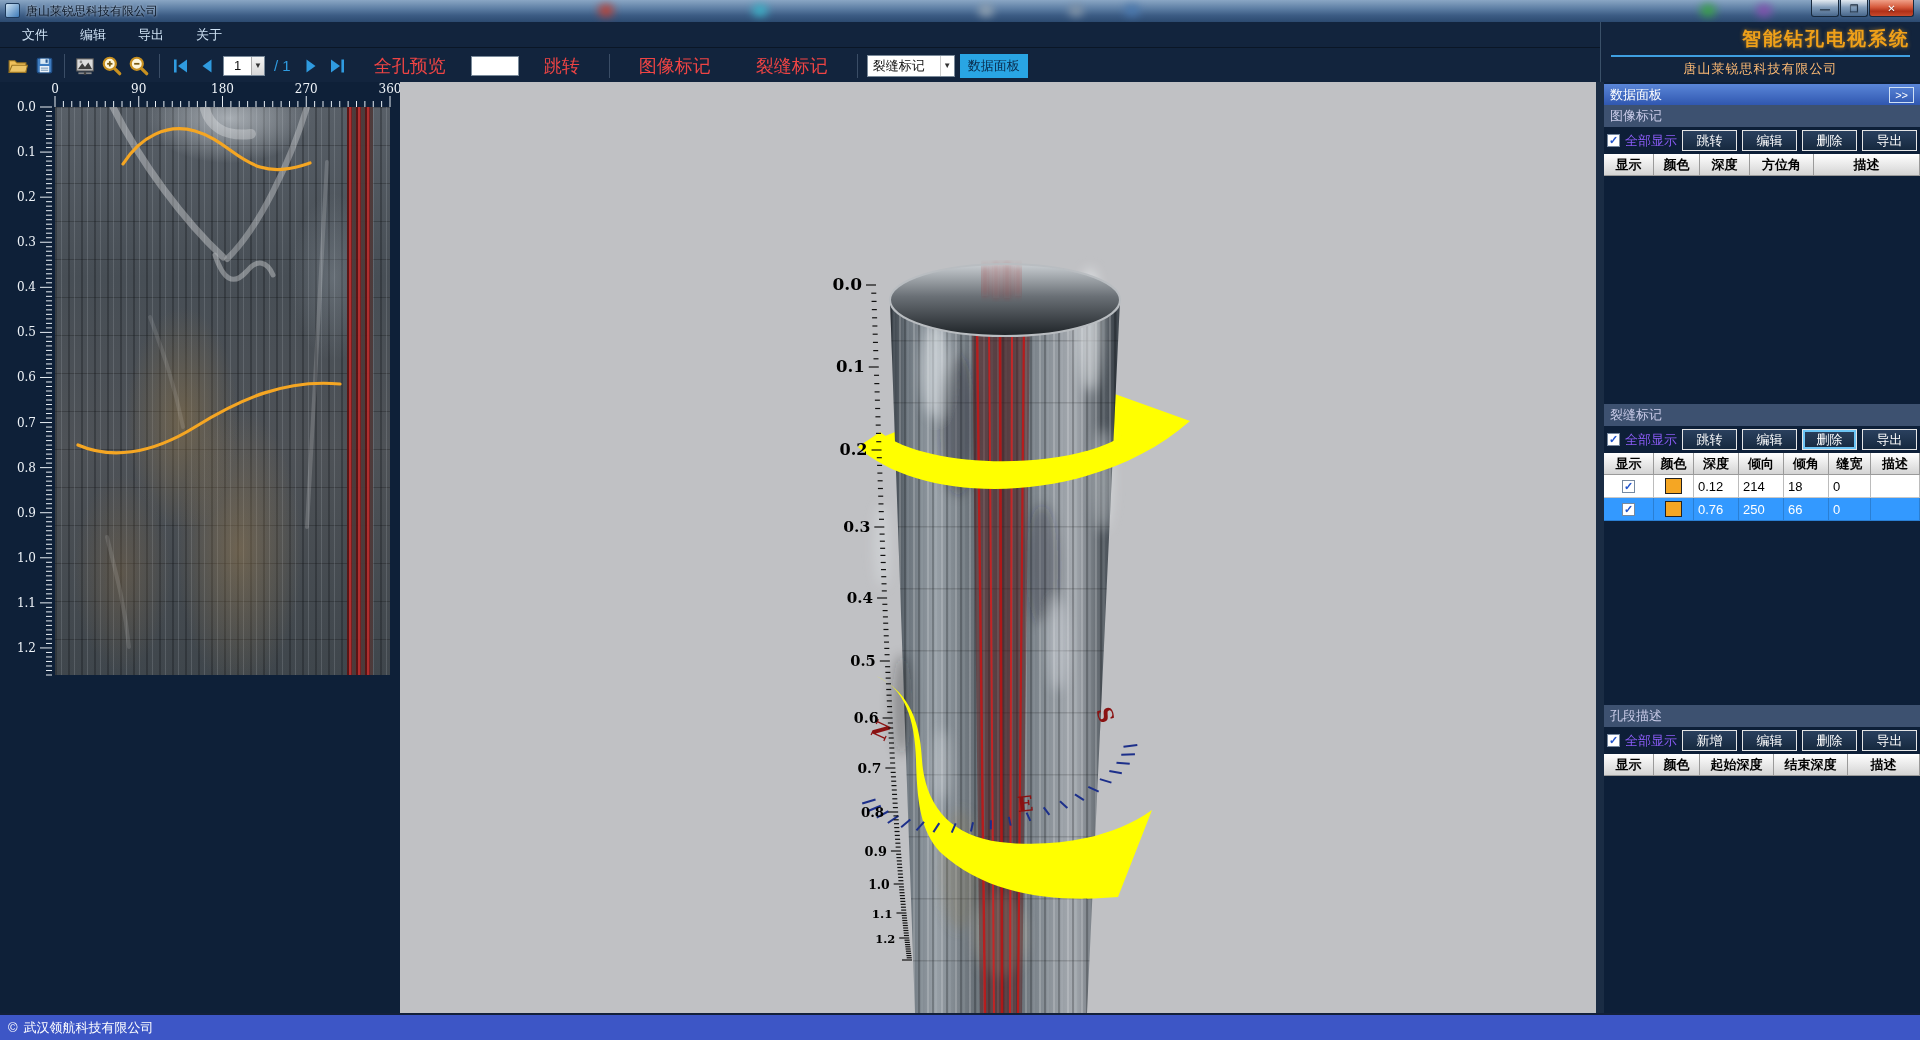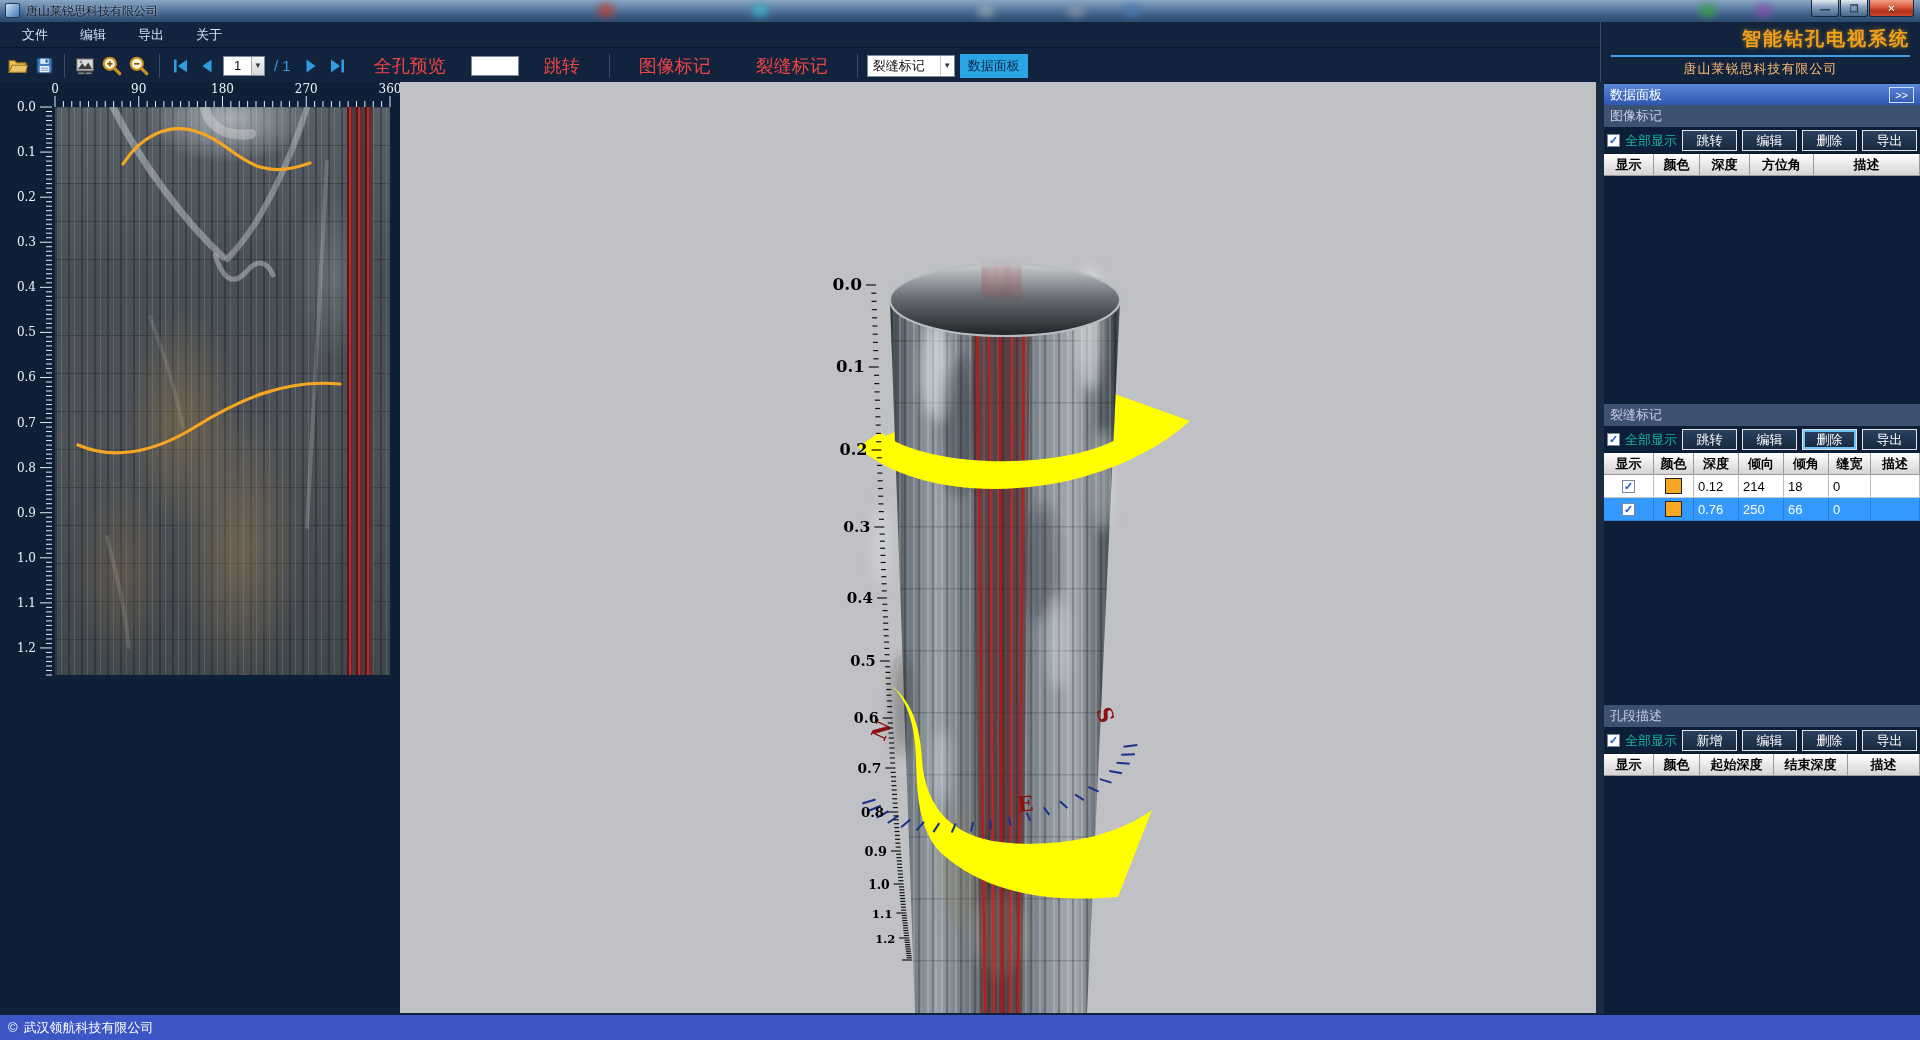--- a/index.html
+++ b/index.html
@@ -87,21 +87,21 @@
   #dp-header .sp { flex:1; }
   #dp-collapse { border:1px solid #cfe0f4; font-size:11px; padding:0 5px; height:16px;
     display:flex; align-items:center; color:#fff; }
   .section { position:absolute; left:0; width:316px; }
   .sec-bar { height:22px; background:#3d5170; color:#c9cbe8; font-size:13px;
     display:flex; align-items:center; padding-left:6px; }
   .sec-ctrl { height:27px; display:flex; align-items:center; padding:0 3px; gap:5px; }
   .cb { width:13px; height:13px; background:#fff; border:1px solid #7689a0;
     display:flex; align-items:center; justify-content:center;
     font-size:11px; font-weight:bold; color:#2255cc; line-height:1; }
-  .showall { color:#14b8a6; font-size:13px; flex:1; }
+  .showall { color:#8b5cf6; font-size:13px; flex:1; }
   .pbtn { height:21px; min-width:55px; padding:0 8px; color:#fff; font-size:13px;
     background:linear-gradient(180deg,#2a405e,#16293f); border:1px solid #e6e6e6;
     display:flex; align-items:center; justify-content:center; }
   .pbtn.focused { outline:2px solid #6cc4f4; outline-offset:-3px; }
   .thead { display:flex; height:22px;
     background:linear-gradient(180deg,#ffffff,#d2d2d2); }
   .thead .cell { border-right:1px solid #9a9a9a; border-bottom:1px solid #9a9a9a;
     color:#000; font-size:13px; display:flex; align-items:center; justify-content:center;font-weight:bold; }
   .trow { display:flex; height:23px; background:#fff; }
   .trow .cell { border-right:1px solid #bcbcbc; border-bottom:1px solid #c8c8c8;

